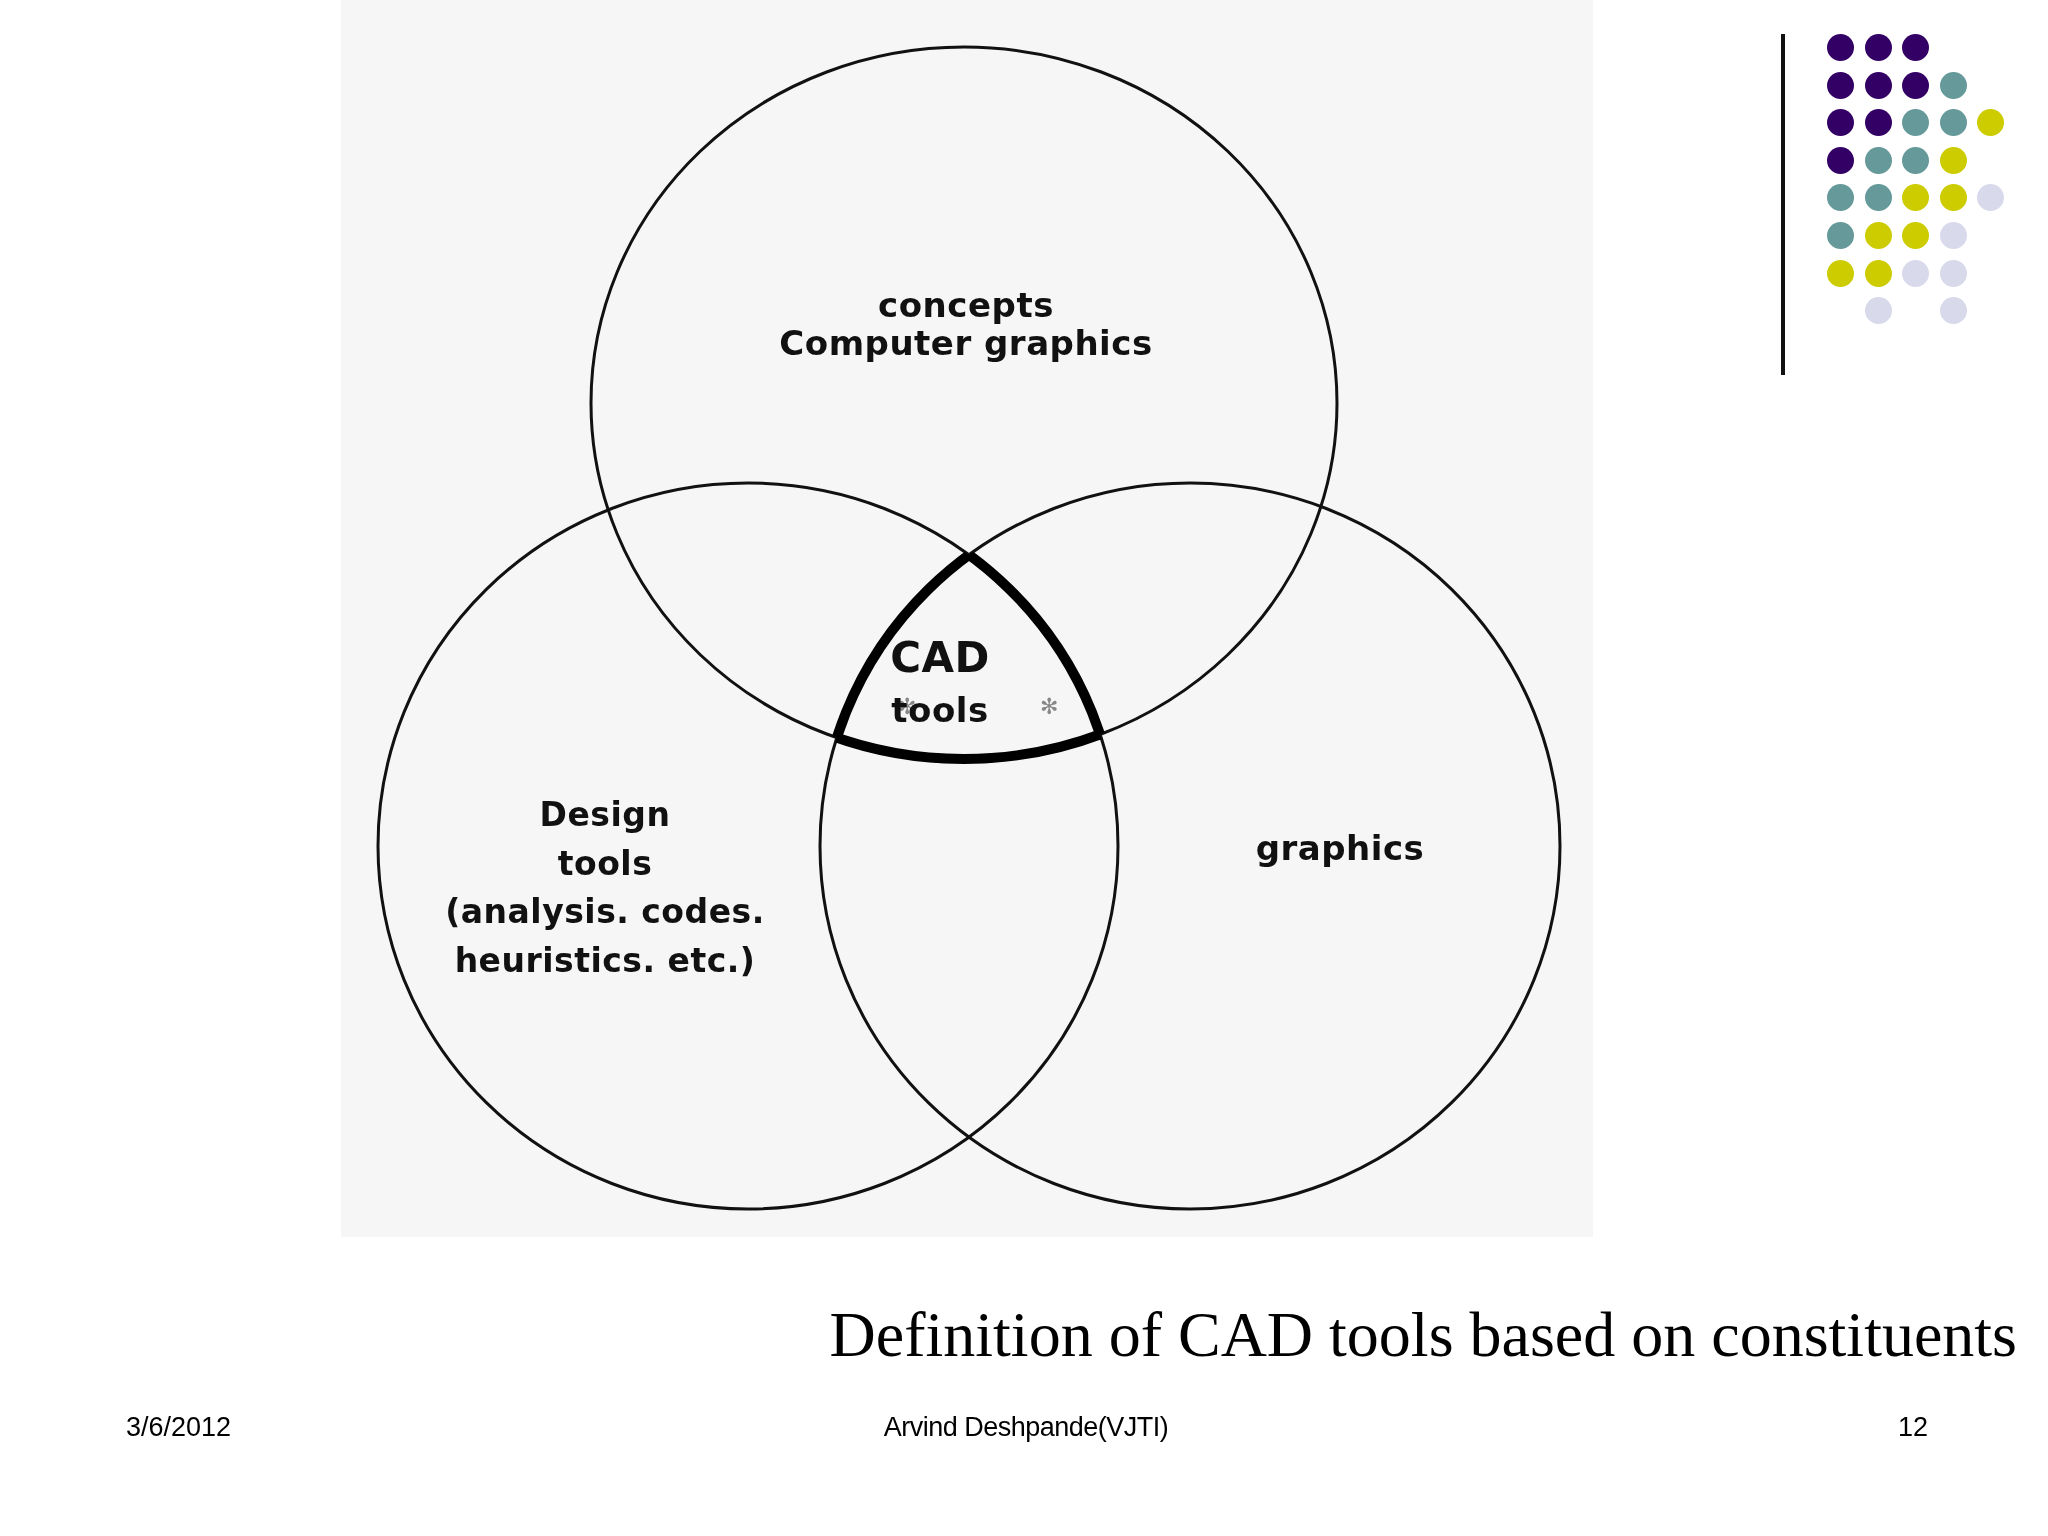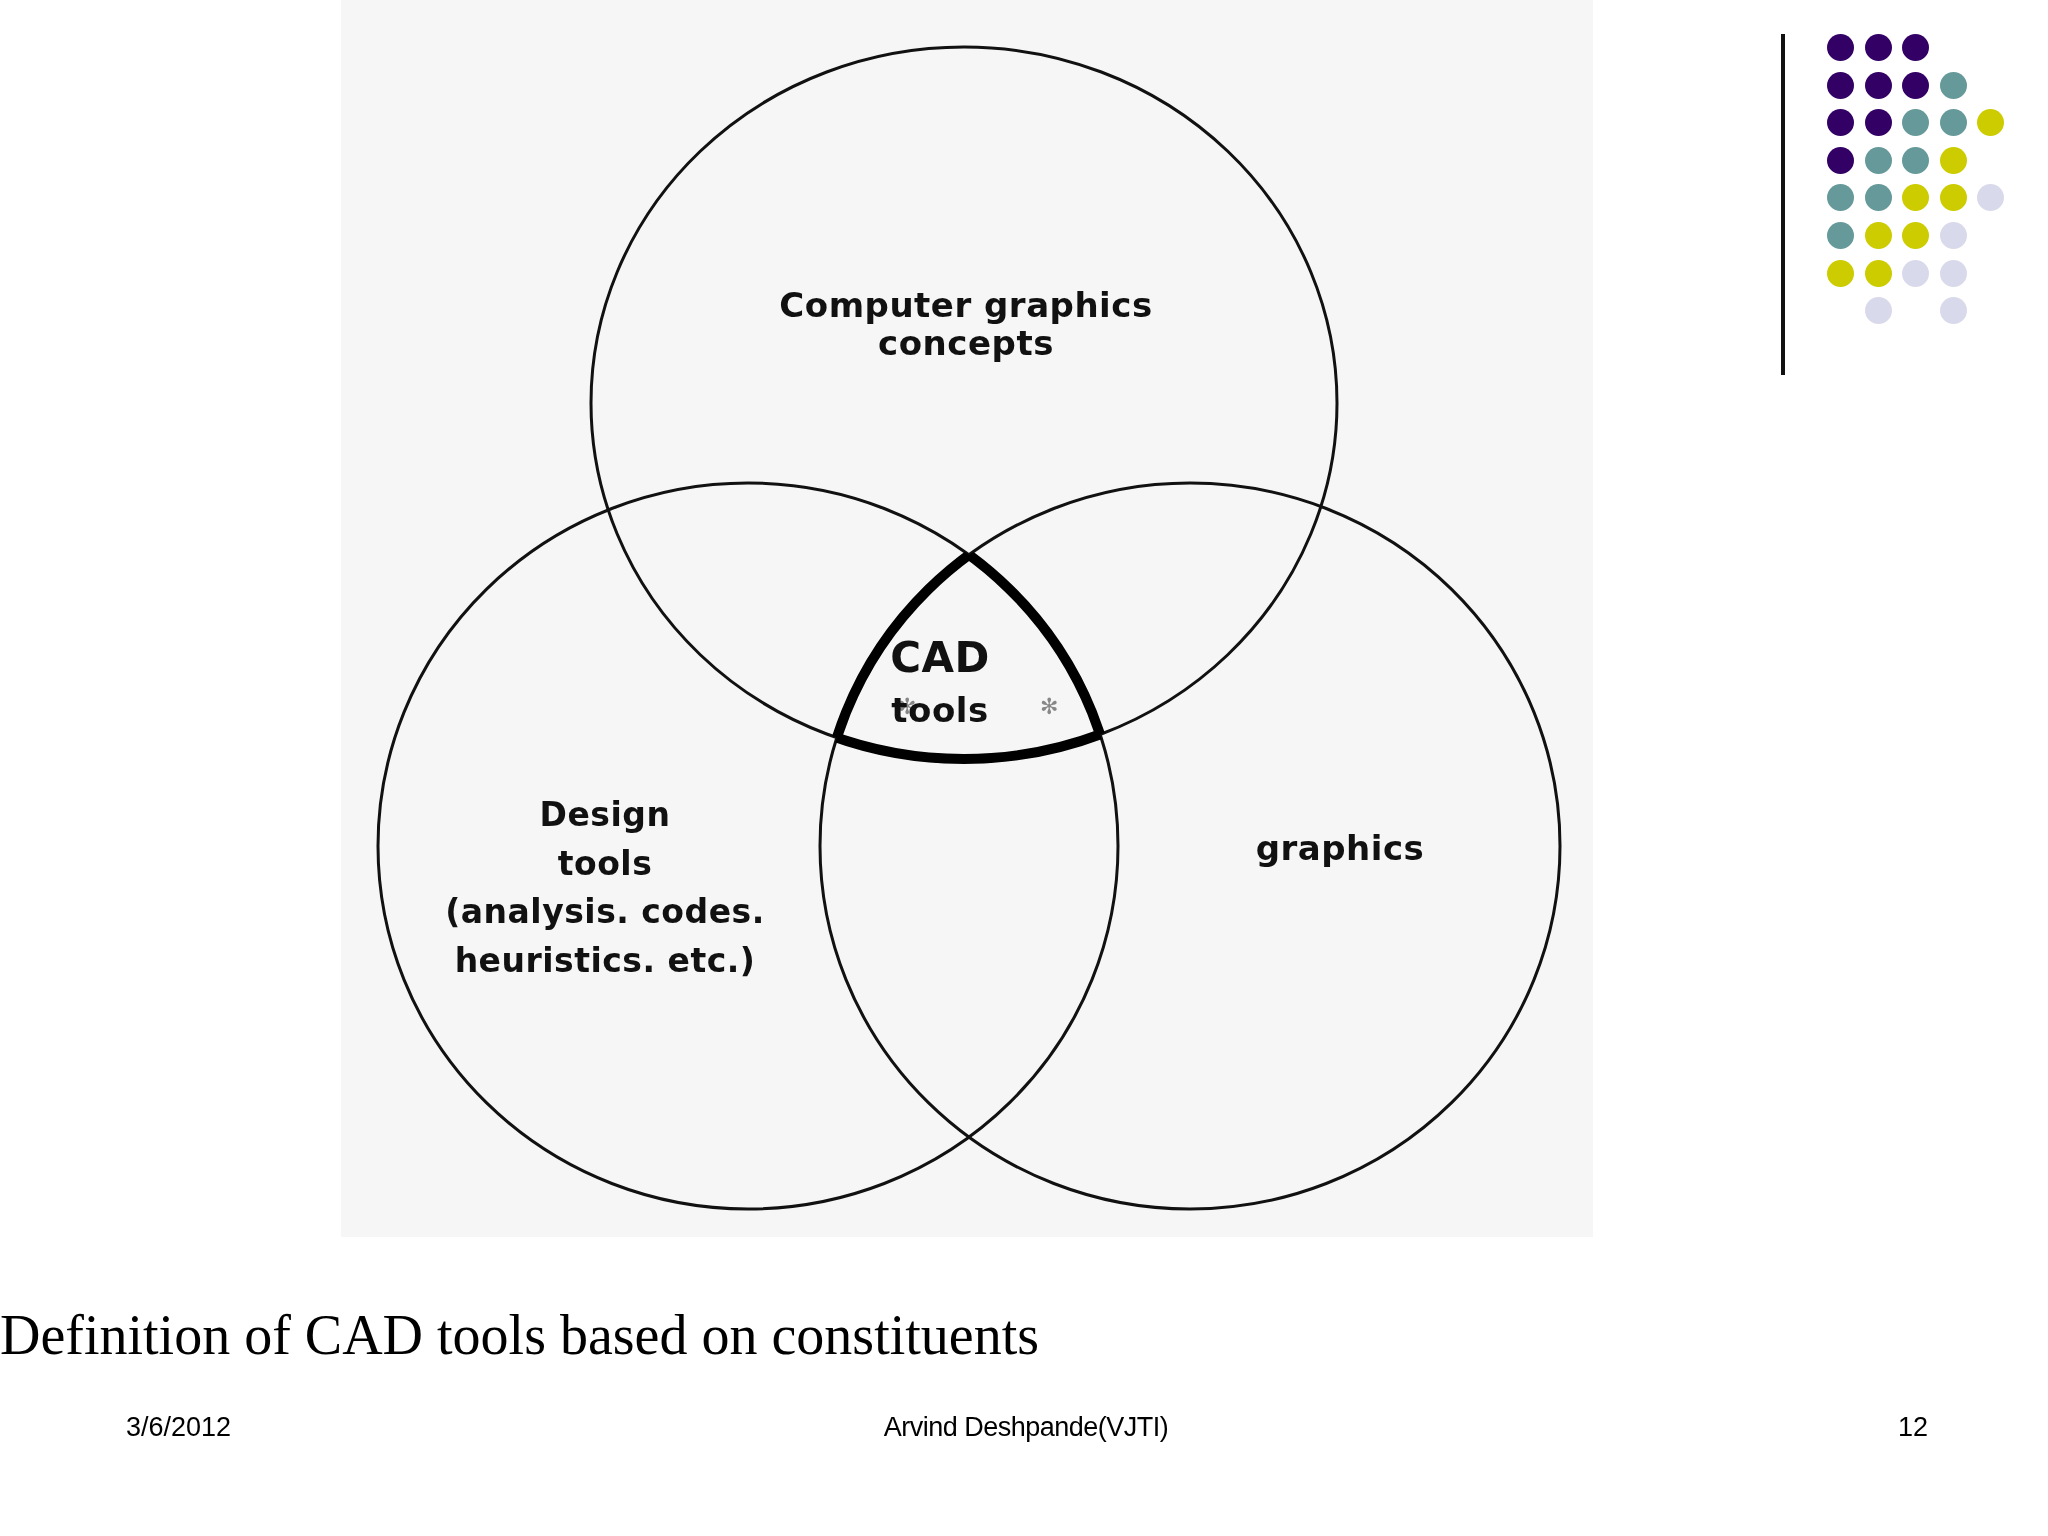--- a/index.html
+++ b/index.html
@@ -43,23 +43,23 @@
   }
   .dot {
     position: absolute;
     width: 27px; height: 27px;
     border-radius: 50%;
   }
   .caption {
     position: absolute;
     left: 0; top: 1285px;
     width: 2017px;
-    text-align: left;
+    text-align: right;
     font-family: "Liberation Serif", "DejaVu Serif", serif;
-    font-size: 56px;
+    font-size: 64px;
     line-height: 100px;
     color: #000000;
   }
   .footer {
     position: absolute;
     top: 1412px;
     font-family: "Liberation Sans", sans-serif;
     font-size: 27px;
     line-height: 30px;
     color: #000000;
@@ -108,22 +108,22 @@
           <ellipse cx="964" cy="403" rx="373" ry="356" fill="none" stroke="#000" stroke-width="10"></ellipse>
         </g>
       </g>
     </g>
 
     <text x="898" y="714" font-family="DejaVu Sans, sans-serif" font-size="22" fill="#888">✻</text>
     <text x="1040" y="714" font-family="DejaVu Sans, sans-serif" font-size="22" fill="#888">✻</text>
   </svg>
 
   <div class="venn-label lbl-cg">
+    <div>concepts</div>
     <div>Computer graphics</div>
-    <div>concepts</div>
   </div>
 
   <div class="venn-label lbl-dt">
     <div>Design</div>
     <div>tools</div>
     <div>(analysis. codes.</div>
     <div>heuristics. etc.)</div>
   </div>
 
   <div class="venn-label lbl-gm">

